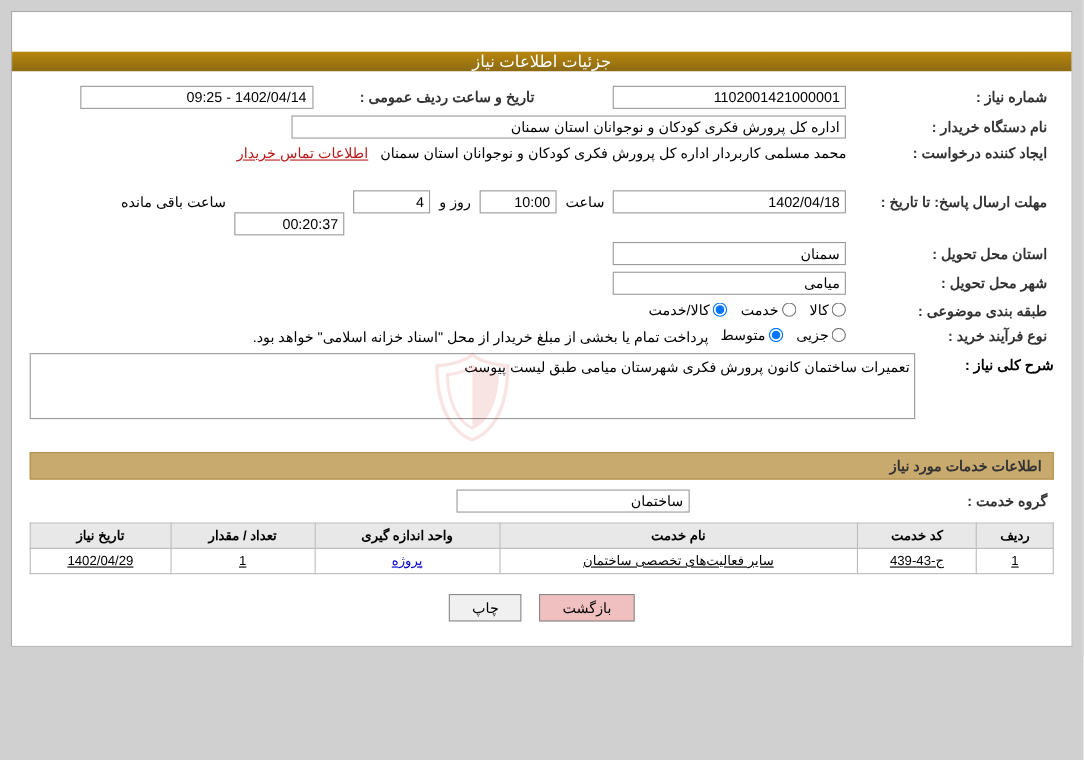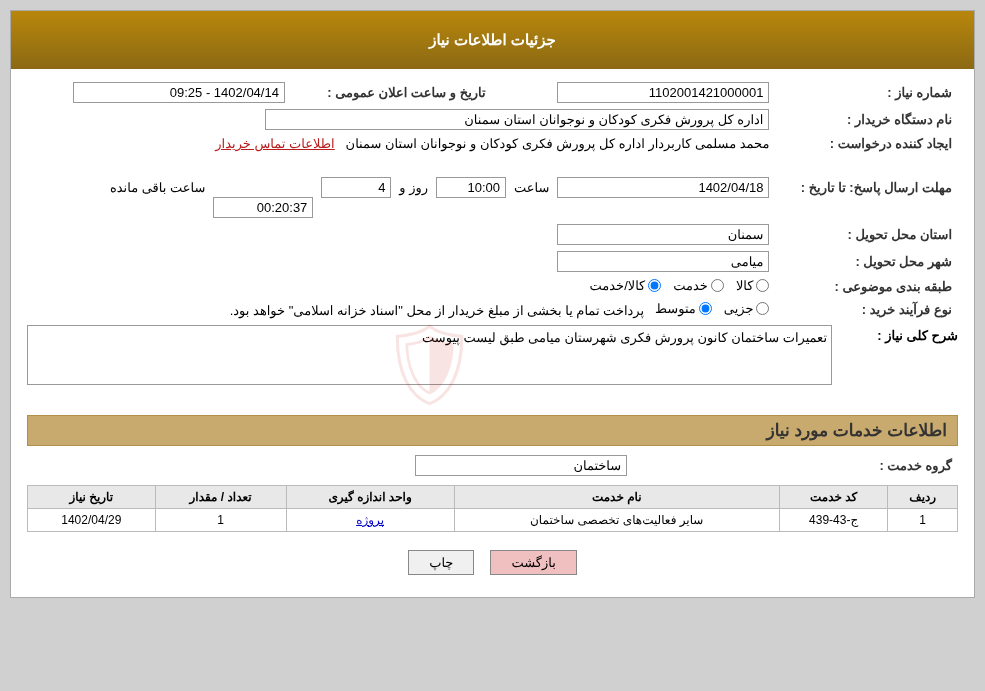--- a/index.html
+++ b/index.html
@@ -16,33 +16,34 @@
       padding: 10px;
     }
     .main-container {
       background: #fff;
       border: 1px solid #aaa;
     }
     .page-header {
       background: linear-gradient(to bottom, #b8860b, #8b6914);
       color: #fff;
       text-align: center;
-      padding: 20px 16px;
+      padding: 0 16px;
       font-size: 15px;
-      font-weight: bold;
+      font-weight: normal;
+      margin-top: 36px;
     }
     .content-area {
       padding: 10px 16px;
       background: #fff;
     }
     .section-title {
       background: #c8a96e;
       color: #333;
       font-weight: bold;
-      font-size: 17px;
+      font-size: 13px;
       padding: 4px 10px;
       margin: 10px 0 6px 0;
       border: 1px solid #b0904a;
     }
     .info-table {
       width: 100%;
       border-collapse: collapse;
       margin-bottom: 4px;
     }
     .info-table td {
@@ -108,20 +109,21 @@
       background: #e8e8e8;
       border: 1px solid #bbb;
       padding: 4px 6px;
       text-align: center;
       font-weight: bold;
     }
     .data-table td {
       border: 1px solid #bbb;
       padding: 4px 6px;
       text-align: center;
+      text-decoration: underline;
     }
     .data-table td.link-text {
       color: #0000cc;
       text-decoration: underline;
       cursor: pointer;
     }
     .textarea-wrapper {
       position: relative;
       width: 100%;
     }
@@ -215,21 +217,21 @@
     <div class="content-area">
 
       <table class="info-table">
         <tbody>
             <tr>
           <td class="label-cell">شماره نیاز :</td>
           <td class="value-cell">
             <span class="input-box input-medium">1102001421000001</span>
           </td>
           <td style="width:20px;"></td>
-          <td class="label-cell">تاریخ و ساعت اعلان عمومی :</td>
+          <td class="label-cell">تاریخ و ساعت ردیف عمومی :</td>
           <td class="value-cell">
             <span class="input-box input-medium">1402/04/14 - 09:25</span>
           </td>
         </tr>
         <tr>
           <td class="label-cell">نام دستگاه خریدار :</td>
           <td colspan="4" class="value-cell">
             <span class="input-box" style="width:504px;">اداره کل پرورش فکری کودکان و نوجوانان استان سمنان</span>
           </td>
         </tr>

